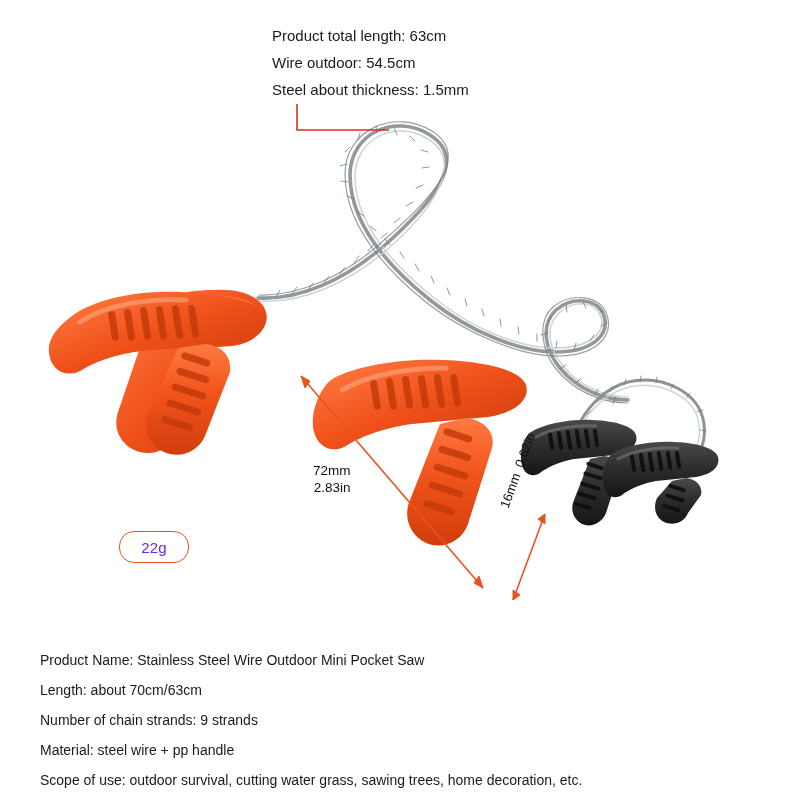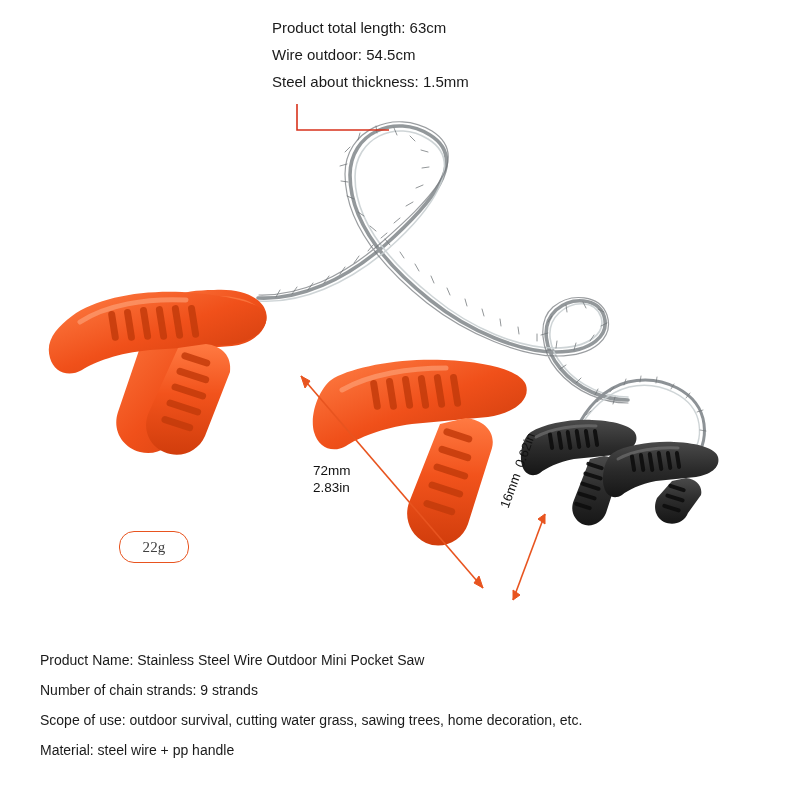--- a/index.html
+++ b/index.html
@@ -17,21 +17,21 @@
     position: relative;
     width: 800px;
     height: 800px;
     background: #ffffff;
   }
 
   
   .top-specs {
     position: absolute;
     left: 272px;
-    top: 14px;
+    top: 22px;
     font-size: 15px;
     line-height: 27px;
     color: #1a1a1a;
     white-space: nowrap;
   }
 
   
   .desc {
     position: absolute;
     left: 40px;
@@ -46,39 +46,38 @@
   
   .badge {
     position: absolute;
     left: 119px;
     top: 531px;
     width: 68px;
     height: 30px;
     border: 1.6px solid #e8541f;
     border-radius: 15px;
     background: #ffffff;
-    color: #404040;
+    color: #6d28d9;
     font-size: 15px;
     display: flex;
     align-items: center;
     justify-content: center;
     letter-spacing: .2px;
-    font-family: Liberation Serif, serif;
   }
 
   
   .dim-len {
     position: absolute;
     left: 313px;
     top: 462px;
     font-size: 13.5px;
     line-height: 17px;
     color: #111;
     transform: rotate(0deg);
-    text-align: left;
+    text-align: right;
   }
   .dim-w {
     position: absolute;
     left: 497px;
     top: 505px;
     font-size: 13px;
     line-height: 16px;
     color: #111;
     width: 100px;
     transform: rotate(-70deg);
@@ -357,18 +356,19 @@
     <div>72mm</div>
     <div>2.83in</div>
   </div>
 
   <div class="dim-w">
     <span>16mm</span>&nbsp;&nbsp;<span>0.62in</span>
   </div>
 
   <div class="desc">
     <div>Product Name: Stainless Steel Wire Outdoor Mini Pocket Saw</div>
+    <div>Length: about 70cm/63cm</div>
     <div>Number of chain strands: 9 strands</div>
+    <div>Material: steel wire + pp handle</div>
     <div>Scope of use: outdoor survival, cutting water grass, sawing trees, home decoration, etc.</div>
-    <div>Material: steel wire + pp handle</div>
   </div>
 
 </div>
 
 </body></html>

